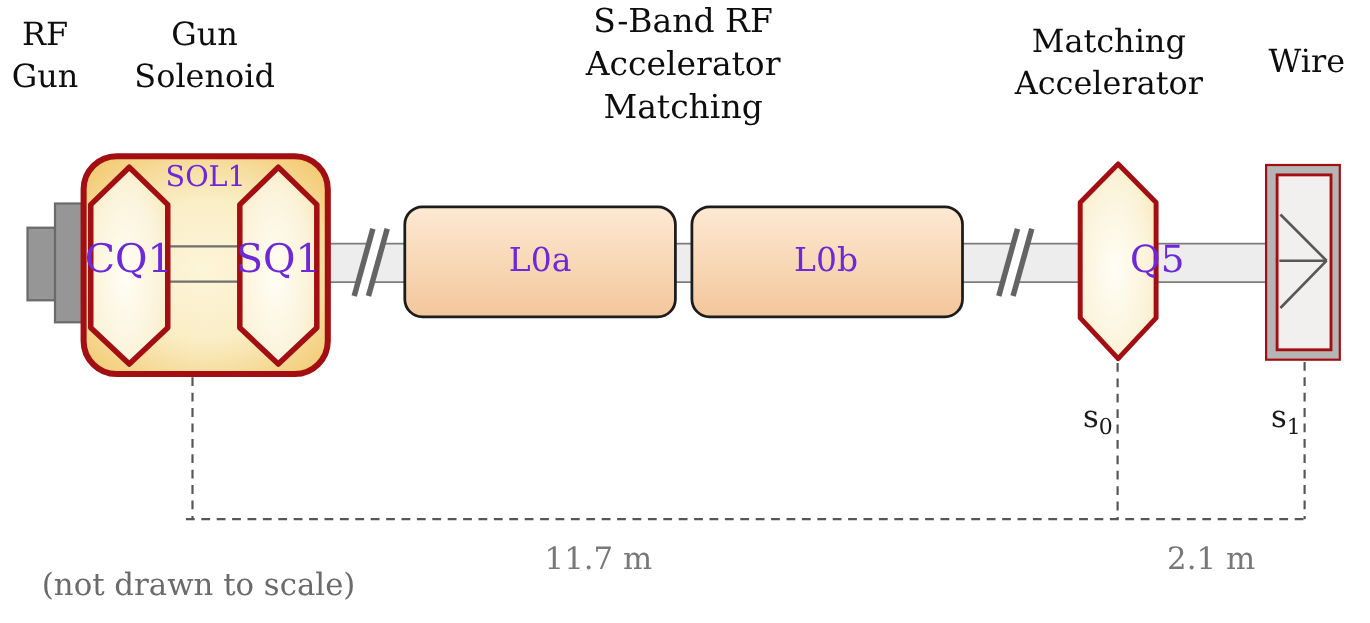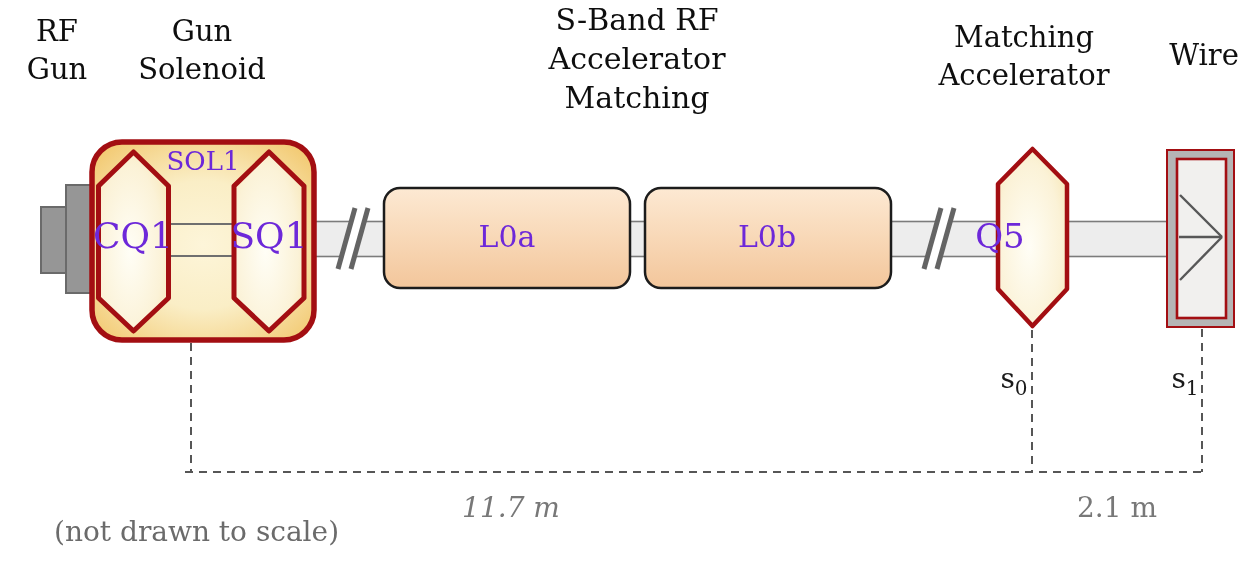--- a/index.html
+++ b/index.html
@@ -1,19 +1,19 @@
 <!DOCTYPE html>
 <html><head>
 <meta charset="utf-8">
 <style>
   html,body{margin:0;padding:0;background:#ffffff;}
   body{width:1245px;height:566px;overflow:hidden;}
   .stage{
     position:relative;width:1144px;height:566px;background:#ffffff;
-    font-family:"DejaVu Serif","Liberation Serif",serif;color:#0e0e0e;margin-left:16px;
+    font-family:"DejaVu Serif","Liberation Serif",serif;color:#0e0e0e;
   }
   svg{position:absolute;left:0;top:0;}
   .hdr{
     position:absolute;transform:translateX(-50%);text-align:center;
     font-size:29px;line-height:38px;white-space:nowrap;color:#0e0e0e;
   }
   .hdr-big{font-size:30px;line-height:39px;}
   .comp{
     position:absolute;transform:translateX(-50%);white-space:nowrap;color:#6d28d9;
   }
@@ -125,23 +125,23 @@
     <div>Matching</div>
     <div>Accelerator</div>
   </div>
   <div class="hdr" style="left:1188px;top:36px;">Wire</div>
 
   <div class="comp comp-sol" style="left:187px;top:145px;">SOL1</div>
   <div class="comp comp-hex" style="left:117px;top:219px;">CQ1</div>
   <div class="comp comp-hex" style="left:253px;top:219px;">SQ1</div>
   <div class="comp comp-l0" style="left:491px;top:219px;">L0a</div>
   <div class="comp comp-l0" style="left:751px;top:219px;">L0b</div>
-  <div class="comp comp-q5" style="left:984px;top:216px;">Q5</div>
+  <div class="comp comp-q5" style="left:1052px;top:216px;">Q5</div>
 
   <div class="marker" style="left:998px;top:362px;"><span>s</span><sub>0</sub></div>
   <div class="marker" style="left:1169px;top:362px;"><span>s</span><sub>1</sub></div>
 
-  <div class="dist" style="left:495px;top:491px;font-style:italic;">11.7 m</div>
+  <div class="dist" style="left:544px;top:491px;">11.7 m</div>
   <div class="dist" style="left:1101px;top:491px;">2.1 m</div>
 
   <div class="footnote" style="left:38px;top:515px;">(not drawn to scale)</div>
 
 </div>
 
 </body></html>

